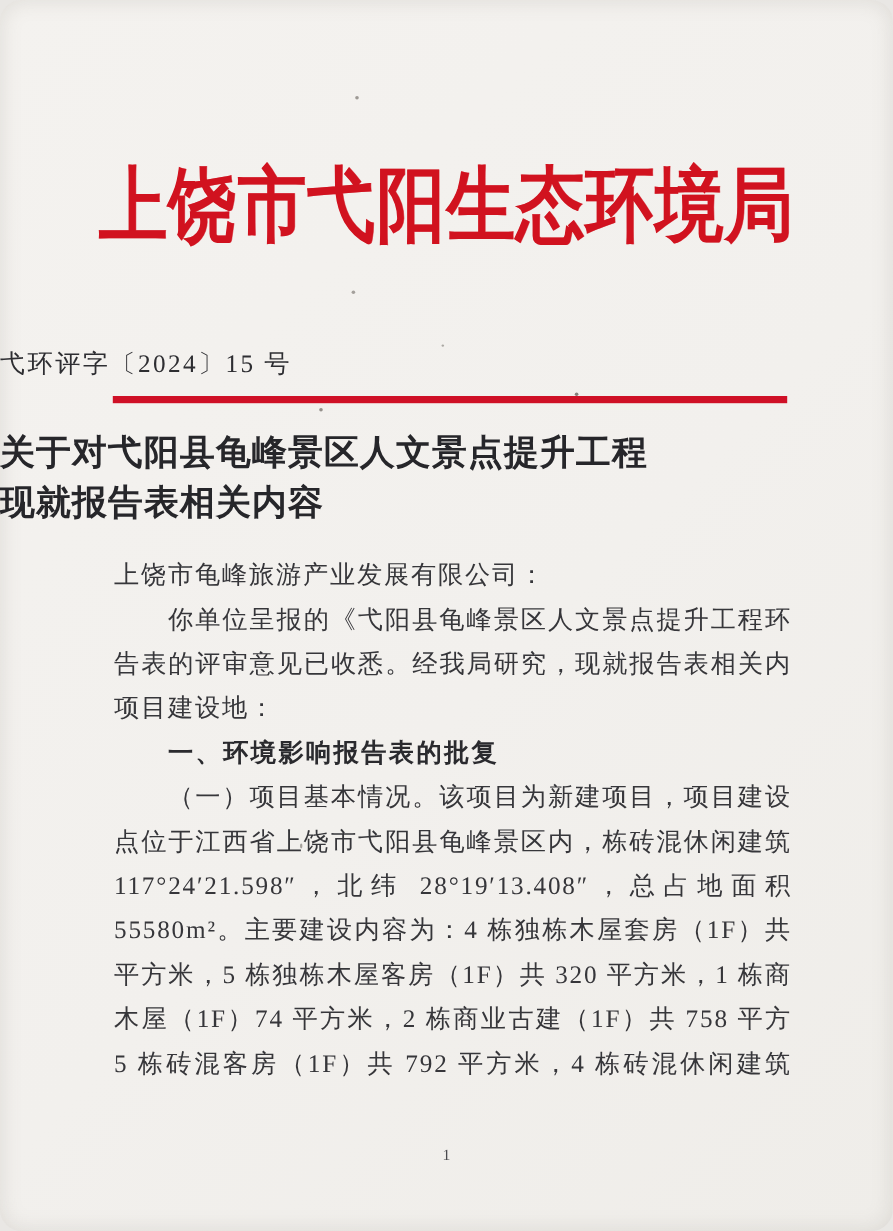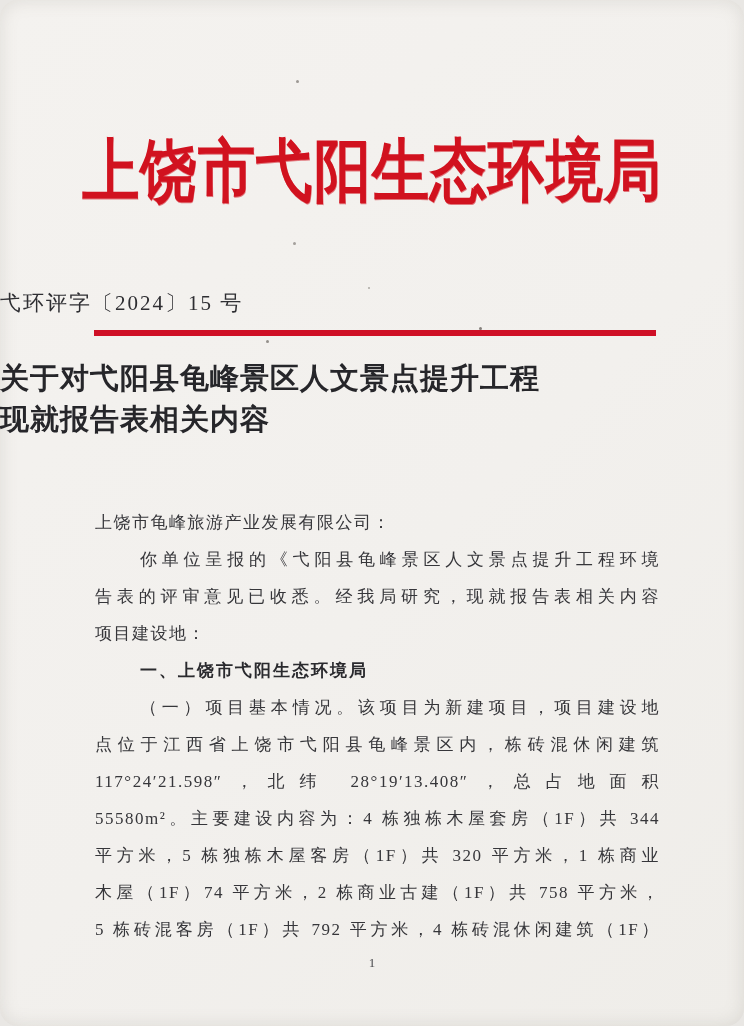--- a/index.html
+++ b/index.html
@@ -64,24 +64,23 @@
     line-height: 41px;
     font-weight: 700;
     color: #26262a;
     letter-spacing: 1px;
   }
   .body-text {
     position: absolute;
     top: 461px;
     left: 95px;
     width: 565px;
-    font-size: 17px;
+    font-size: 21px;
     color: #36363a;
     letter-spacing: 1.5px;
-    margin-top: 43px;
   }
   .line {
     height: 37px;
     line-height: 37px;
     white-space: nowrap;
   }
   .just {
     white-space: normal;
     text-align: justify;
     text-align-last: justify;
@@ -130,21 +129,21 @@
   <h2 class="doc-title">
     <span>关于对弋阳县龟峰景区人文景点提升工程</span><br>
     <span>现就报告表相关内容</span>
   </h2>
 
   <div class="body-text">
     <div class="line">上饶市龟峰旅游产业发展有限公司：</div>
     <div class="line just indent2">你单位呈报的《弋阳县龟峰景区人文景点提升工程环境</div>
     <div class="line just">告表的评审意见已收悉。经我局研究，现就报告表相关内容</div>
     <div class="line">项目建设地：</div>
-    <div class="line heading indent2">一、上饶市弋阳生态环境局</div>
+    <div class="line heading indent2">一、环境影响报告表的批复</div>
     <div class="line just indent2">（一）项目基本情况。该项目为新建项目，项目建设地</div>
     <div class="line just">点位于江西省上饶市弋阳县龟峰景区内，栋砖混休闲建筑</div>
     <div class="line just">117°24′21.598″，北纬 28°19′13.408″，总占地面积</div>
     <div class="line just">55580m²。主要建设内容为：4 栋独栋木屋套房（1F）共 344</div>
     <div class="line just">平方米，5 栋独栋木屋客房（1F）共 320 平方米，1 栋商业</div>
     <div class="line just">木屋（1F）74 平方米，2 栋商业古建（1F）共 758 平方米，</div>
     <div class="line just">5 栋砖混客房（1F）共 792 平方米，4 栋砖混休闲建筑（1F）</div>
   </div>
 
   <div class="pageno">1</div>

